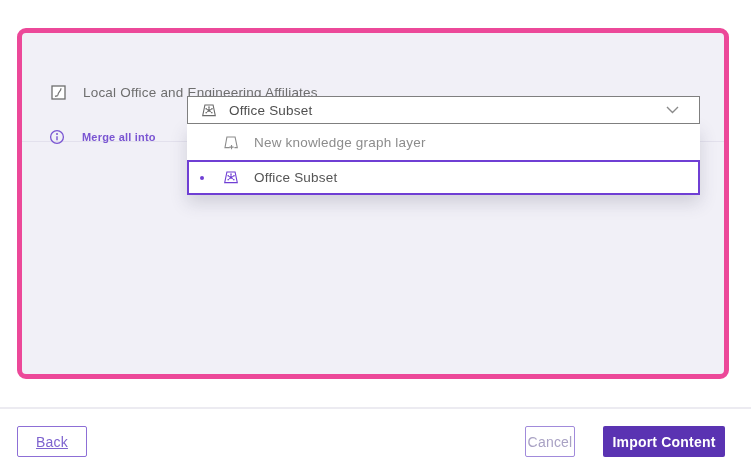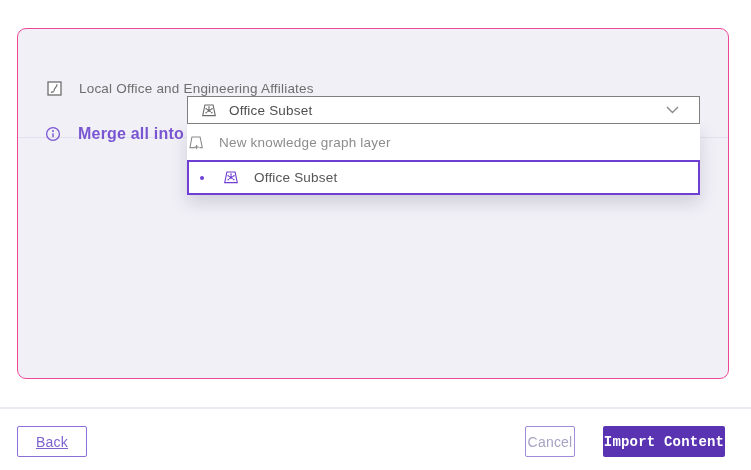--- a/index.html
+++ b/index.html
@@ -2,71 +2,71 @@
 <html><head>
 <meta charset="utf-8">
 <style>
   * { box-sizing: border-box; margin: 0; padding: 0; }
   html,body { width: 751px; height: 470px; background:#ffffff;
     font-family: "Liberation Sans", sans-serif; position: relative; overflow: hidden; }
 
   
   .panel {
     position:absolute; left:17px; top:28px; width:712px; height:351px;
-    background:#f1f0f7; border:1px solid #ec4899; border-radius:9px;
+    background:#f1f0f7; border:5px solid #ec4899; border-radius:9px;
   }
   .panel-divider {
     position:absolute; left:0; right:0; top:108px; height:0;
     border-top:1px solid #e3e1ed;
   }
   .row { position:absolute; display:flex; align-items:center; }
   .row-source { left:29px; top:52px; gap:17px; }
   .row-merge  { left:27px; top:96px; gap:17px; }
   .row-label  { font-size:13.5px; color:#6e6e6e; letter-spacing:.2px; }
-  .merge-label { font-size:16px; color:#7a55d2; font-weight:bold; letter-spacing:.2px; }
+  .merge-label { font-size:11px; color:#7a55d2; font-weight:bold; letter-spacing:.2px; }
   .icon { display:inline-flex; align-items:center; justify-content:center; }
 
   
   .select-control {
     position:absolute; left:187px; top:96px; width:513px; height:28px;
     background:#ffffff; border:1px solid #7f7f7f; display:flex; align-items:center;
     padding:0 12px; gap:11px; cursor:pointer; z-index:3;
   }
   .select-value { font-size:13.5px; color:#4f4f4f; letter-spacing:.2px; flex:1; }
   .chevron { margin-right:8px; display:flex; }
 
   
   .menu {
     position:absolute; left:187px; top:124px; width:513px; z-index:2;
     background:#ffffff; box-shadow:0 8px 16px rgba(60,60,90,.18);
   }
   .menu-item {
     position:relative; height:36px; display:flex; align-items:center;
-    gap:14px; cursor:pointer; background:#ffffff;
+    padding-left:35px; gap:14px; cursor:pointer; background:#ffffff;
   }
   .menu-item .mi-label { font-size:13.5px; color:#8c8c8c; letter-spacing:.2px; }
   .menu-item.selected { border:2px solid #6f3fd4; height:35px; padding-left:33px; }
   .menu-item.selected .mi-label { color:#555555; }
   .bullet {
     position:absolute; left:11px; top:50%; margin-top:-2px;
     width:4px; height:4px; border-radius:50%; background:#6f3fd4;
   }
 
   
   .footer-divider {
     position:absolute; left:0; top:407px; width:751px; height:2px; background:#ecebf1;
   }
   .btn {
     position:absolute; top:426px; height:31px; display:flex; align-items:center;
     justify-content:center; font-size:14px; letter-spacing:.2px; cursor:pointer;
     border-radius:2px; background:#ffffff;
   }
   .btn-back   { left:17px;  width:70px;  border:1.5px solid #8d6fd6; color:#7e63cf;text-decoration:underline; }
   .btn-cancel { left:525px; width:50px;  border:1px solid #a18bdb;  color:#a9a2c4; }
-  .btn-import { left:603px; width:122px; border:none; background:#5a33b2; color:#ffffff; font-weight:bold;font-family:Liberation Mono, monospace; }
+  .btn-import { left:603px; width:122px; border:none; background:#5a33b2; color:#ffffff; font-weight:bold; }
 </style>
 </head>
 <body>
 
 <div class="panel">
   <div class="panel-divider"></div>
 
   <div class="row row-source">
     <span class="icon">
       <svg width="15" height="15" viewBox="0 0 15 15">

